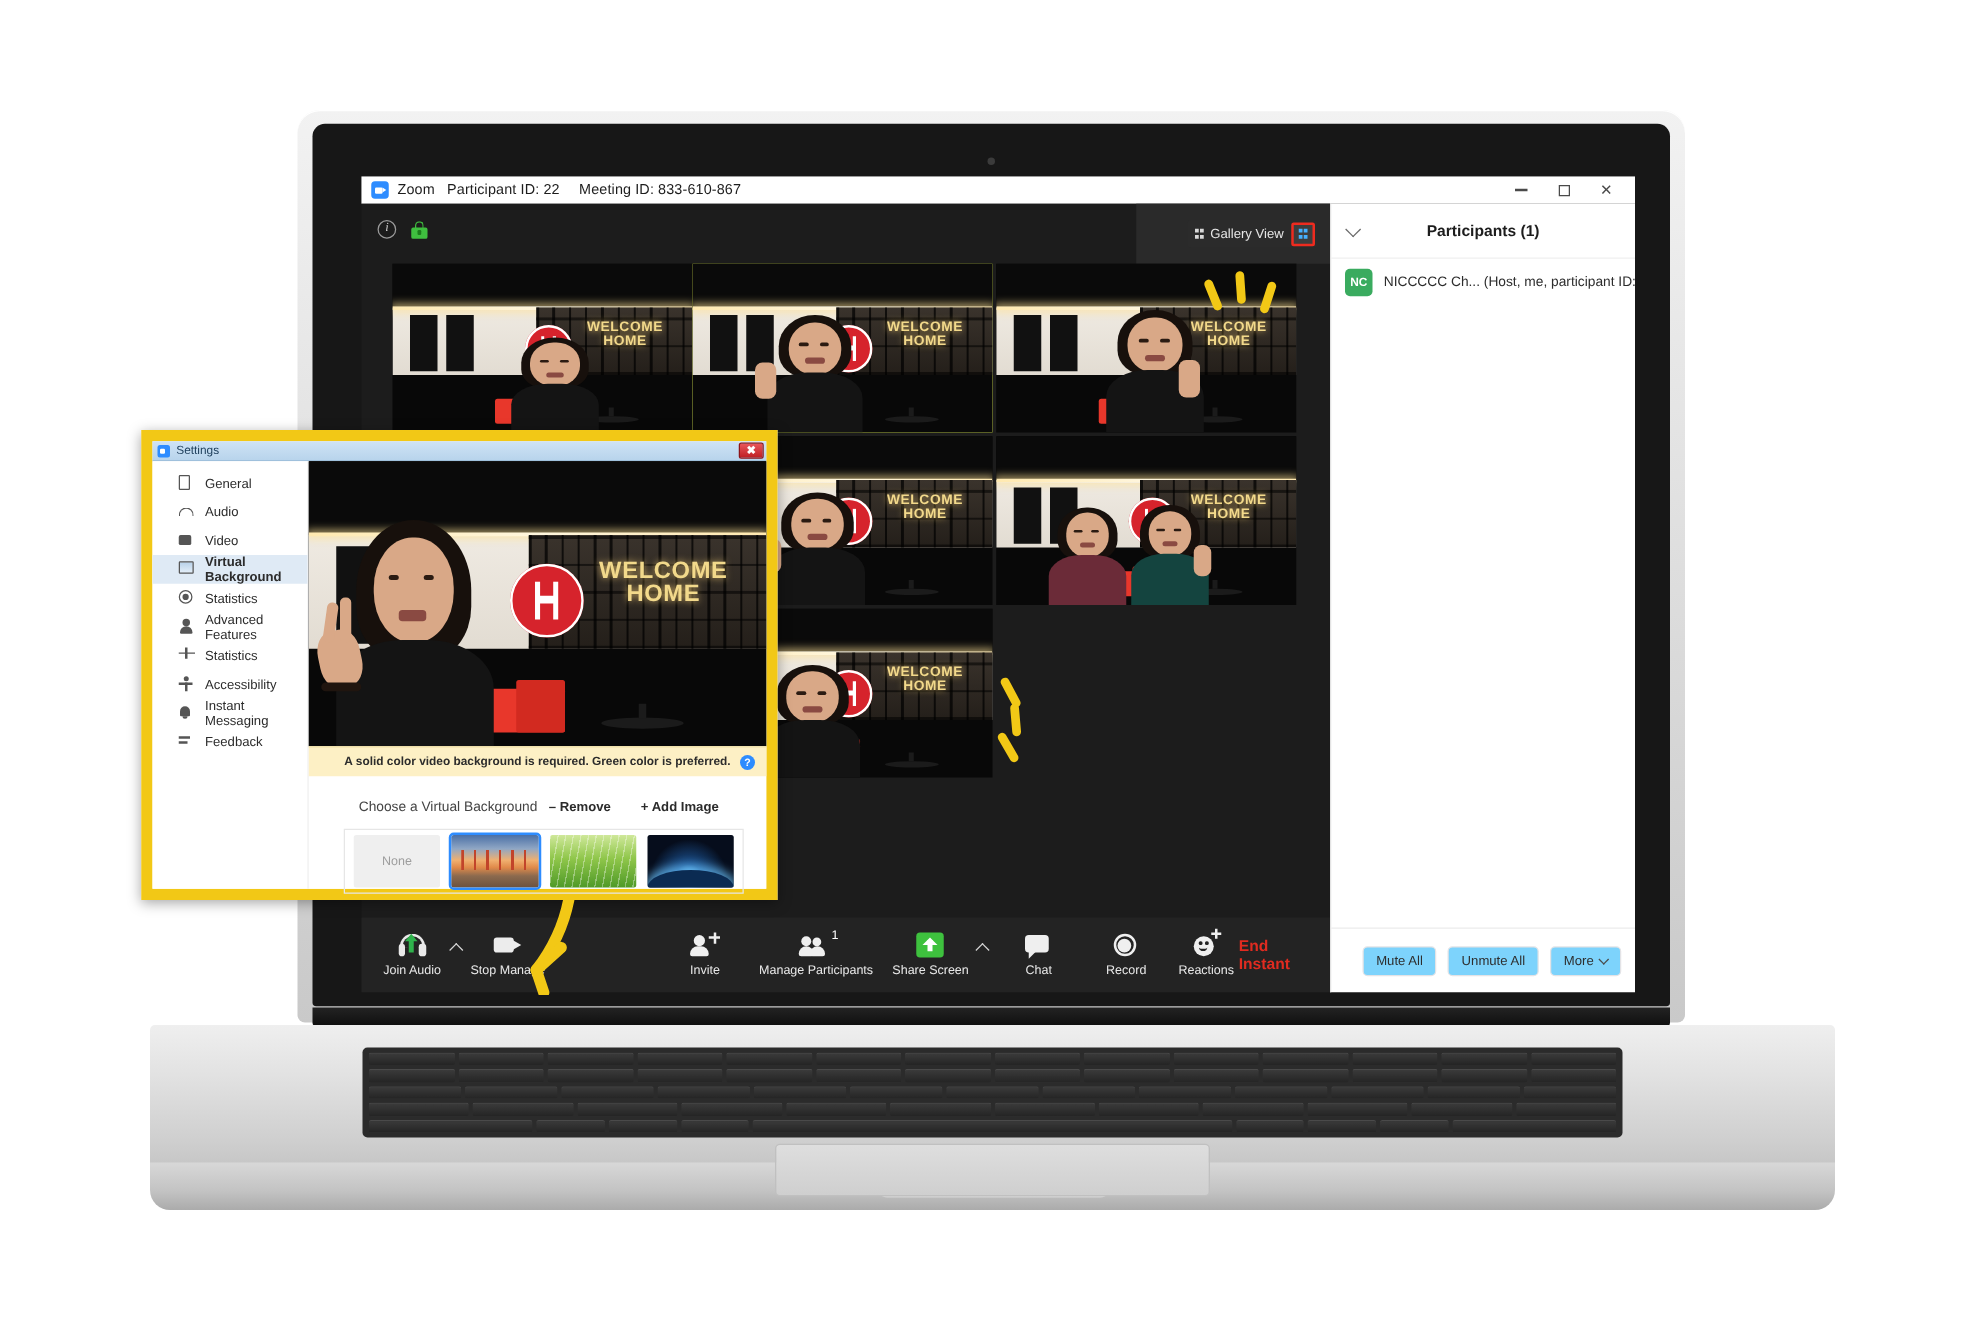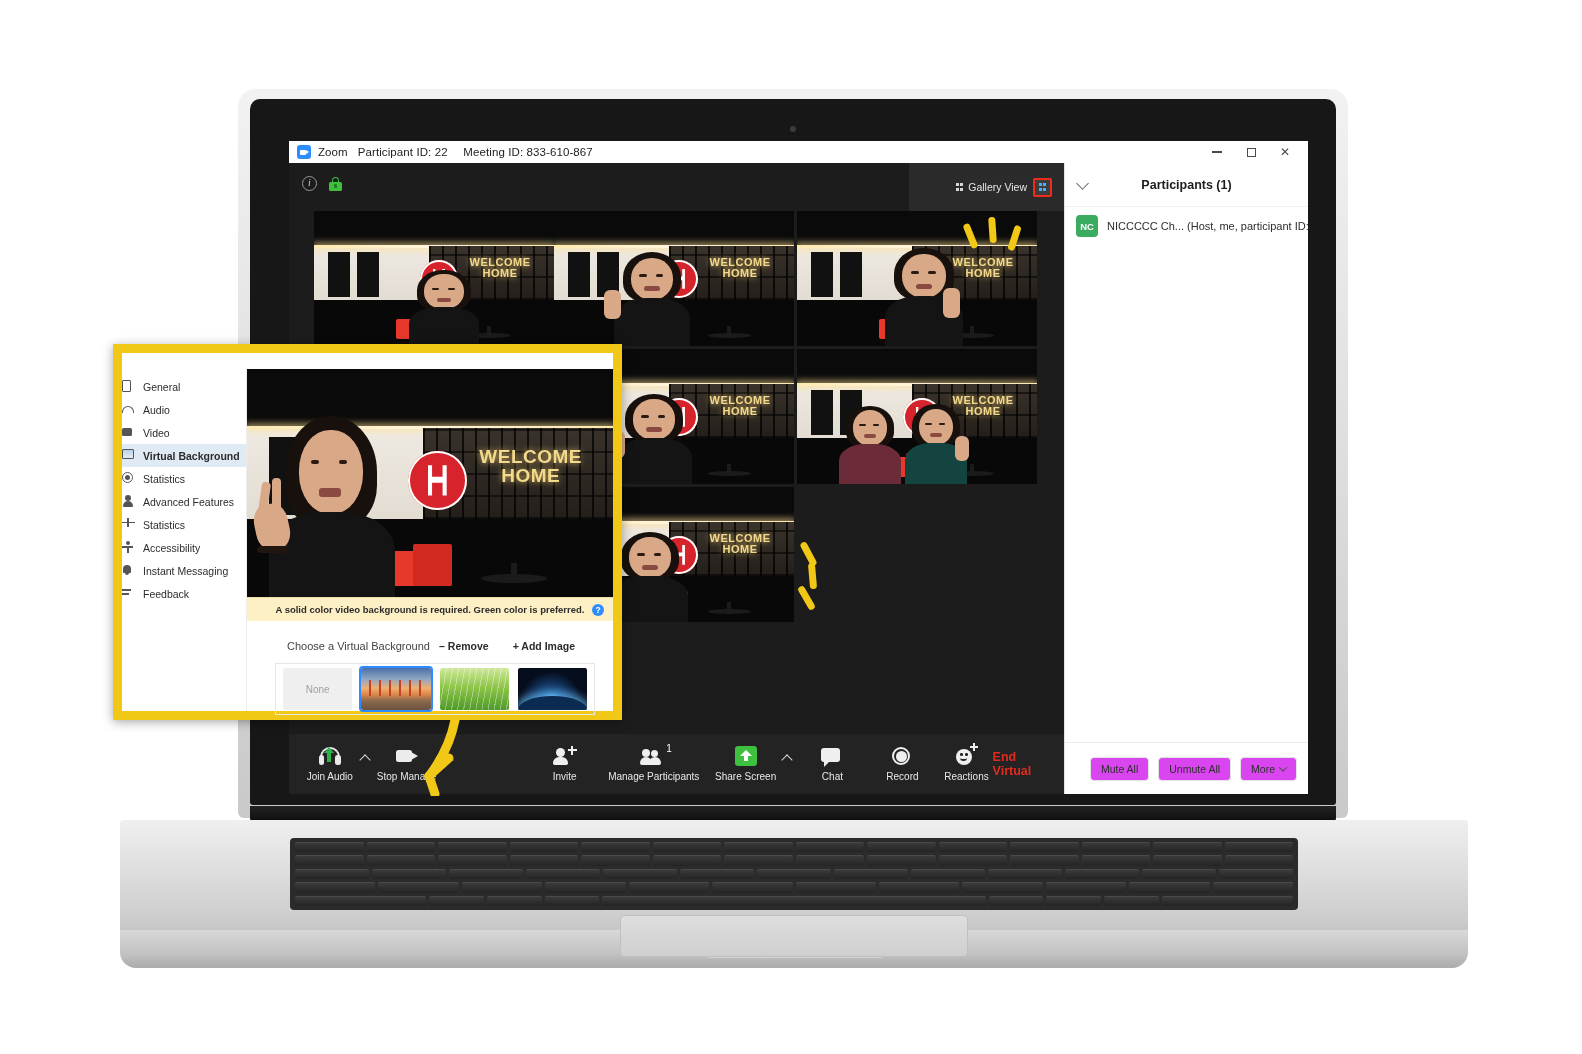--- a/index.html
+++ b/index.html
@@ -294,21 +294,21 @@
   .pp-avatar {
     width:22px;height:22px;border-radius:4px;background:#3aab5f;color:#fff;font-size:9.5px;
     display:flex;align-items:center;justify-content:center;font-weight:bold;flex:none;
   }
   .pp-name { font-size:11px; color:#2d2d2d; white-space:nowrap; }
   .pp-footer {
     position:absolute; left:0; right:0; bottom:0; height:52px; border-top:1px solid #ececec;
     display:flex; align-items:center; justify-content:flex-end; gap:9px; padding:0 11px;
   }
   .pp-btn {
-    background:#d946ef; border:1px solid #e3e3e6; border-radius:4px;
+    background:#7dd3fc; border:1px solid #e3e3e6; border-radius:4px;
     font-size:10.5px; color:#2e2e2e; padding:5px 10px; cursor:pointer;
     display:flex; align-items:center; gap:5px;
   }
   .pp-btn .dn { width:6px;height:6px;border-right:1.4px solid #4a4a4a;border-bottom:1.4px solid #4a4a4a;
                 transform:rotate(45deg) translate(-1px,-1px); }
 
   
   .wctl { position:absolute; right:6px; top:0; height:22px; display:flex; align-items:center; gap:0; }
   .wbtn { width:34px; height:22px; display:flex;align-items:center;justify-content:center;
           color:#4a4a4a; font-size:12px; cursor:pointer; }
@@ -333,21 +333,21 @@
   .set-logo::after{ content:""; position:absolute; left:2px;top:3px;width:4px;height:4px;background:#fff;border-radius:1px; }
   .set-title-text{ font-size:9.5px; color:#1c3d5a; }
   .set-close{
     position:absolute; right:2px; top:1px; width:20px;height:13px;
     background:linear-gradient(180deg,#e9565a,#bf1f24); border:1px solid #8d1418; border-radius:2px;
     color:#fff; font-size:9px; line-height:11px; text-align:center; cursor:pointer; font-weight:bold;
   }
   .set-body { position:absolute; left:0; top:16px; right:0; bottom:0; display:flex; }
   .set-nav { width:125px; background:#fff; border-right:1px solid #ededed; padding-top:6px; }
   .nav-item {
-    display:flex; align-items:center; gap:8px; height:23px; padding:0 0; cursor:pointer;
+    display:flex; align-items:center; gap:8px; height:23px; padding:0 21px; cursor:pointer;
     font-size:10.5px; color:#2c2c2c;
   }
   .nav-item.sel { background:#dfeaf5; font-weight:bold; }
   .nav-ic { width:13px;height:13px; flex:none; position:relative; color:#4a4a4a; }
 
   .set-main { flex:1; position:relative; background:#fff; }
   .preview { position:absolute; left:0; top:0; right:0; height:228px; overflow:hidden; background:#000; }
   .notice {
     position:absolute; left:0; right:0; top:228px; height:24px;
     background:#fdf0c5; display:flex; align-items:center; justify-content:center; gap:10px;
@@ -793,21 +793,21 @@
           <span class="ic ic-react">
             <span class="face"></span>
               <span class="e1"></span>
               <span class="e2"></span>
               <span class="mouth"></span>
               <span class="plus"></span>
           </span>
           <span class="tb-label">Reactions</span>
         </div>
 
-        <div class="end-meeting">End Virtual</div>
+        <div class="end-meeting">End Instant</div>
       </div>
     </div>
 
     <div class="zm-right">
       <div class="pp-header">
         <span class="pp-collapse"></span>
         <span class="pp-title">Participants (1)</span>
       </div>
       <div id="pp-list">
           <div class="pp-row">
@@ -822,20 +822,25 @@
           <span>More</span>
           <span class="dn"></span>
         </button>
       </div>
     </div>
 
   </div>
 </div>
 
 <div id="settings-dialog">
+  <div class="set-title">
+    <span class="set-logo"></span>
+    <span class="set-title-text">Settings</span>
+    <span class="set-close">✖</span>
+  </div>
 
   <div class="set-body">
     <div class="set-nav" id="set-nav">
         <div class="nav-item">
           <span class="nav-ic">
             <span style="display:block;width:9px;height:12px;border:1.4px solid #555;border-radius:1px;"></span>
           </span>
                  <span>General</span>
         </div>
         <div class="nav-item">

